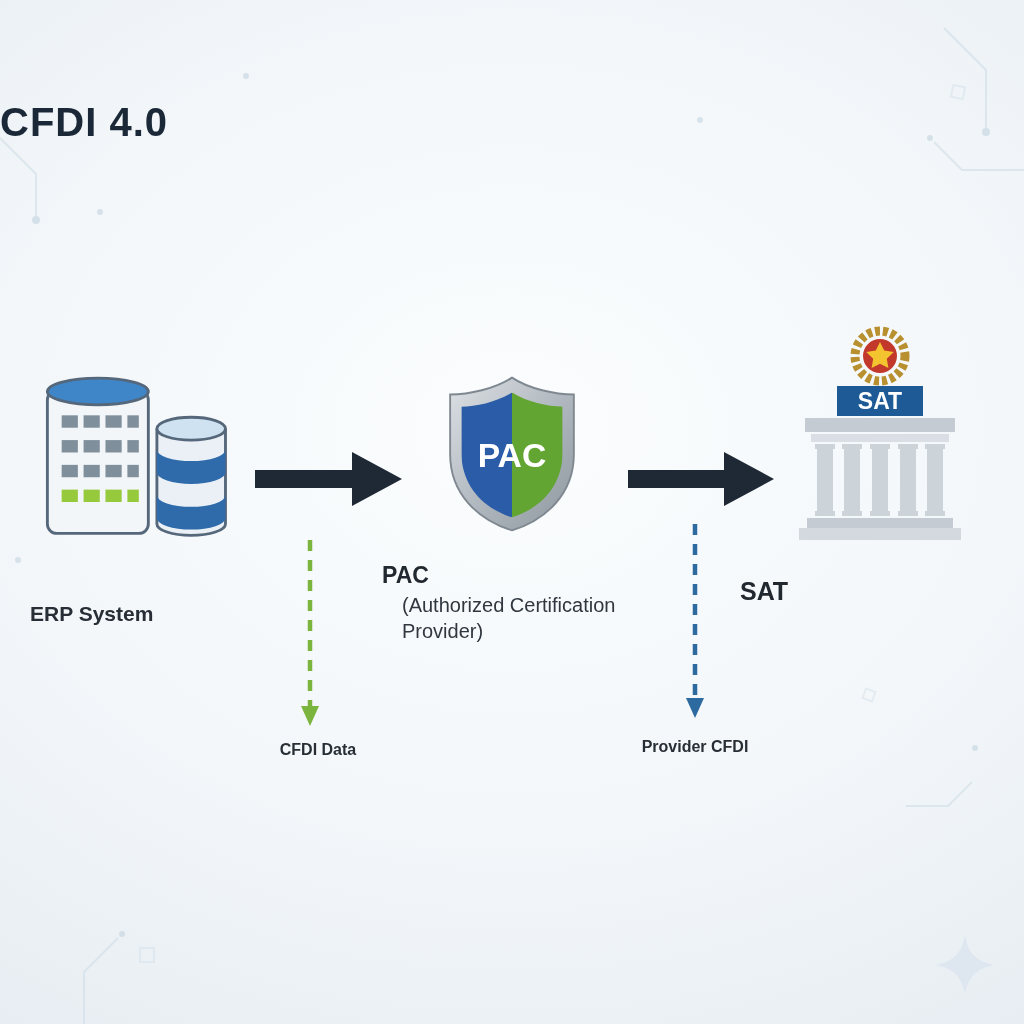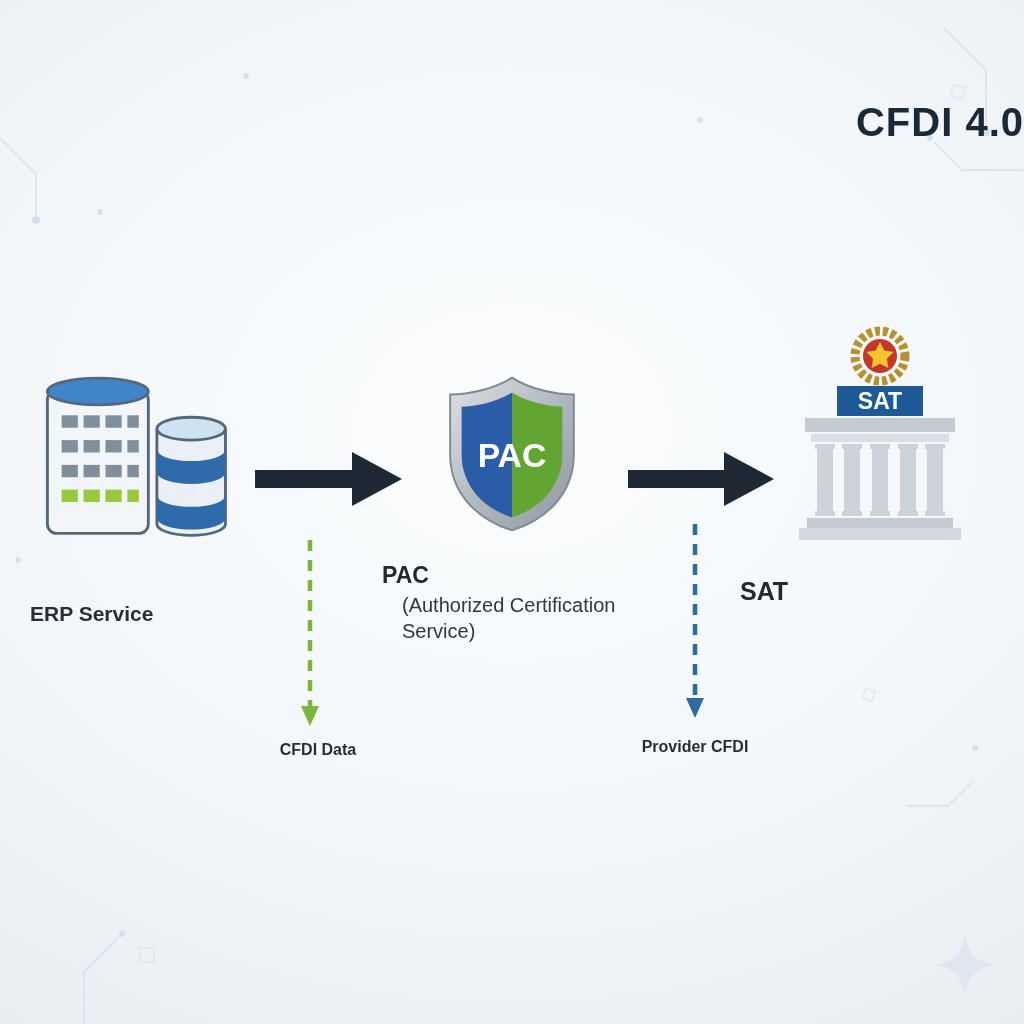--- a/index.html
+++ b/index.html
@@ -4,21 +4,21 @@
 <style>
   html,body { margin:0; padding:0; background:#dfe6ec; }
   .canvas {
     position:relative; width:1024px; height:1024px; overflow:hidden;
     font-family:"Liberation Sans", sans-serif;
     background: radial-gradient(90% 70% at 50% 42%, #fbfdfe 0%, #f3f7fa 55%, #e7edf2 100%);
   }
   .decor { position:absolute; inset:0; pointer-events:none; }
   .title {
     position:absolute; top:100px; left:0; right:0; margin:0;
-    text-align:right; font-size:40px; font-weight:bold;
+    text-align:left; font-size:40px; font-weight:bold;
     color:#1b2838; letter-spacing:1px;
   }
   .node { position:absolute; text-align:left; }
   .node svg { display:block; margin:0 auto; }
   .node-label { font-size:21px; font-weight:bold; color:#272e36; }
   .node-title { font-size:23px; font-weight:bold; color:#22282f; }
   .node-sub { font-size:20px; color:#30373f; line-height:26px; margin:3px auto 0; }
   #erp-node   { left:30px;  top:362px; width:210px; }
   #erp-node .node-label { margin-top:40px; }
   #pac-node   { left:382px; top:372px; width:260px; }
@@ -97,21 +97,21 @@
         </g>
       </g>
 
       <g>
         <path d="M128,70 V170 a36,12 0 0 0 72,0 V70" fill="#eaf0f5" stroke="#55677a" stroke-width="3"></path>
         <path d="M128,92 a36,12 0 0 0 72,0 v24 a36,12 0 0 1 -72,0 Z" fill="#2f6bab"></path>
         <path d="M128,140 a36,12 0 0 0 72,0 v24 a36,12 0 0 1 -72,0 Z" fill="#2f6bab"></path>
         <ellipse cx="164" cy="70" rx="36" ry="12" fill="#cfe2f1" stroke="#55677a" stroke-width="3"></ellipse>
       </g>
     </svg>
-    <div class="node-label">ERP Service</div>
+    <div class="node-label">ERP System</div>
   </div>
 
   <div class="node" id="pac-node">
     <svg width="150" height="164" viewBox="0 0 160 175">
       <defs>
         <linearGradient id="silver" x1="0" y1="0" x2="1" y2="1">
           <stop offset="0" stop-color="#dde1e5"></stop>
           <stop offset="0.5" stop-color="#b2b9c0"></stop>
           <stop offset="1" stop-color="#8e979f"></stop>
         </linearGradient>
@@ -120,21 +120,21 @@
         </clipPath>
       </defs>
       <path d="M80,6 C62,18 34,24 14,24 V88 C14,130 44,158 80,169 C116,158 146,130 146,88 V24 C126,24 98,18 80,6 Z" fill="url(#silver)" stroke="#7f8890" stroke-width="2"></path>
       <g clip-path="url(#innerShieldClip)">
         <rect x="14" y="14" width="66" height="150" fill="#2b5ca8"></rect>
         <rect x="80" y="14" width="66" height="150" fill="#63a532"></rect>
       </g>
       <text x="80" y="101" text-anchor="middle" font-size="36" font-weight="bold" fill="#ffffff">PAC</text>
     </svg>
     <div class="node-title">PAC</div>
-    <div class="node-sub">(Authorized Certification Service)</div>
+    <div class="node-sub">(Authorized Certification Provider)</div>
   </div>
 
   <div class="node" id="sat-node">
     <svg width="190" height="235" viewBox="0 0 190 235">
 
       <g>
         <circle cx="95" cy="36" r="25" fill="none" stroke="#b8902f" stroke-width="9" stroke-dasharray="5 3"></circle>
         <circle cx="95" cy="36" r="17" fill="#c2392b"></circle>
         <path d="M95,22 l4.2,8.6 9.5,1.4 -6.9,6.7 1.6,9.4 -8.4,-4.4 -8.4,4.4 1.6,-9.4 -6.9,-6.7 9.5,-1.4 Z" fill="#f4c430"></path>
       </g>

